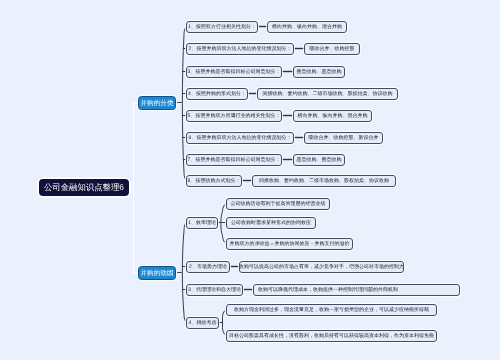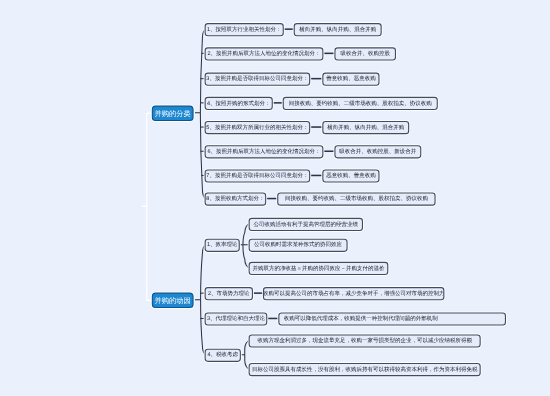--- a/index.html
+++ b/index.html
@@ -54,20 +54,21 @@
       <path d="M 227.5 203.5 L 227.25 203.5 C 224.6375 203.5 222.5 207.1 222.5 211.5 C 220.3 216.3 220.3 230.7 222.5 235.5 C 222.5 239.9 224.6375 243.5 227.25 243.5 L 227.5 243.5" fill="none" stroke="#2d3346" stroke-width="0.95" stroke-linecap="butt"></path>
       <path d="M 220.30678186578712 222.5 L 227.5 222.5" fill="none" stroke="#2d3346" stroke-width="0.95" stroke-linecap="butt"></path>
       <path d="M 215.70678186578712 222.5 L 220.30678186578712 222.5" fill="none" stroke="#2d3346" stroke-width="0.95" stroke-linecap="butt"></path>
       <path d="M 229 266.5 L 240 266.5" fill="none" stroke="#2d3346" stroke-width="1.4" stroke-linecap="butt"></path>
       <path d="M 242 289.5 L 254 289.5" fill="none" stroke="#2d3346" stroke-width="1.4" stroke-linecap="butt"></path>
       <path d="M 227.5 309.5 L 227.25 309.5 C 224.6375 309.5 222.5 313.1 222.5 317.5 L 222.5 327.5 C 222.5 331.9 224.6375 335.5 227.25 335.5 L 227.5 335.5" fill="none" stroke="#2d3346" stroke-width="0.95" stroke-linecap="butt"></path>
       <path d="M 217.9 322.5 L 222.5 322.5" fill="none" stroke="#2d3346" stroke-width="0.95" stroke-linecap="butt"></path>
       <path d="M 129 187.5 L 133.5 187.5 L 133.5 103 L 138 103" fill="none" stroke="#ffffff" stroke-width="1.1" stroke-linecap="butt"></path>
       <path d="M 129 187.5 L 133.5 187.5 L 133.5 273 L 138 273" fill="none" stroke="#ffffff" stroke-width="1.1" stroke-linecap="butt"></path>
     </svg>
+<div class="node root" style="left: 39px; top: 179px; width: 90px; height: 17px;">公司金融知识点整理6</div>
     <div class="node branch" style="left: 138px; top: 96px; width: 38px; height: 14px;">并购的分类</div>
     <div class="node leaf tight" style="left: 186px; top: 21px; width: 72px; height: 11.5px;">1、按照双方行业相关性划分：</div>
     <div class="node leaf " style="left: 267px; top: 21px; width: 80px; height: 11.5px;">横向并购、纵向并购、混合并购</div>
     <div class="node leaf tight" style="left: 186px; top: 43px; width: 108px; height: 11.5px;">2、按照并购后双方法人地位的变化情况划分：</div>
     <div class="node leaf " style="left: 304px; top: 43px; width: 56px; height: 11.5px;">吸收合并、收购控股</div>
     <div class="node leaf tight" style="left: 186px; top: 66px; width: 96px; height: 11.5px;">3、按照并购是否取得目标公司同意划分：</div>
     <div class="node leaf " style="left: 293px; top: 66px; width: 52px; height: 11.5px;">善意收购、恶意收购</div>
     <div class="node leaf tight" style="left: 186px; top: 88px; width: 62px; height: 11.5px;">4、按照并购的形式划分：</div>
     <div class="node leaf " style="left: 257px; top: 88px; width: 141px; height: 11.5px;">间接收购、要约收购、二级市场收购、股权拍卖、协议收购</div>
     <div class="node leaf tight" style="left: 186px; top: 110px; width: 96px; height: 11.5px;">5、按照并购双方所属行业的相关性划分：</div>

